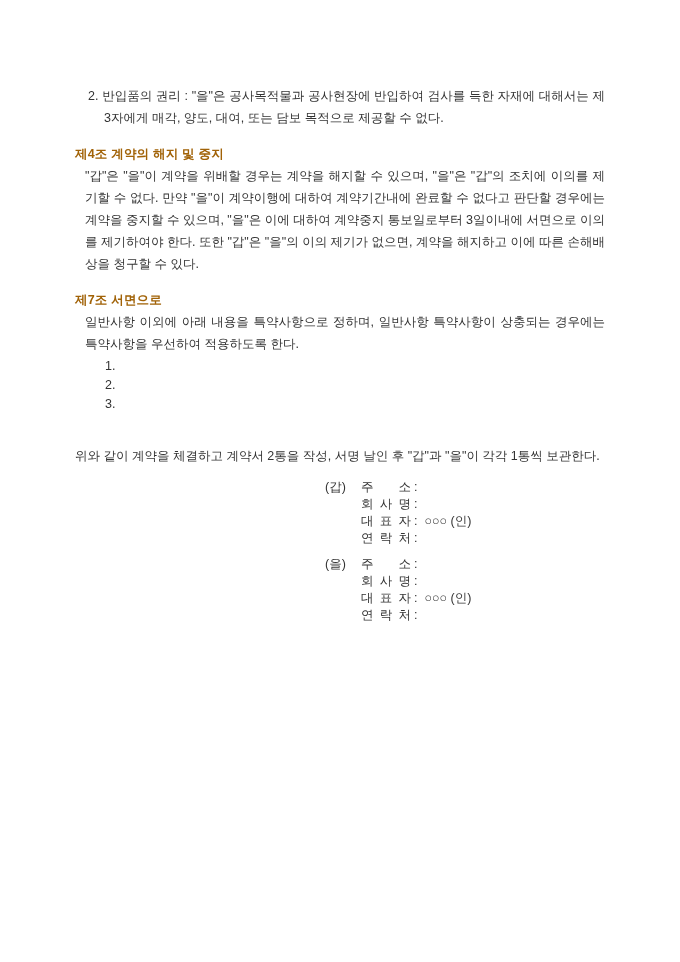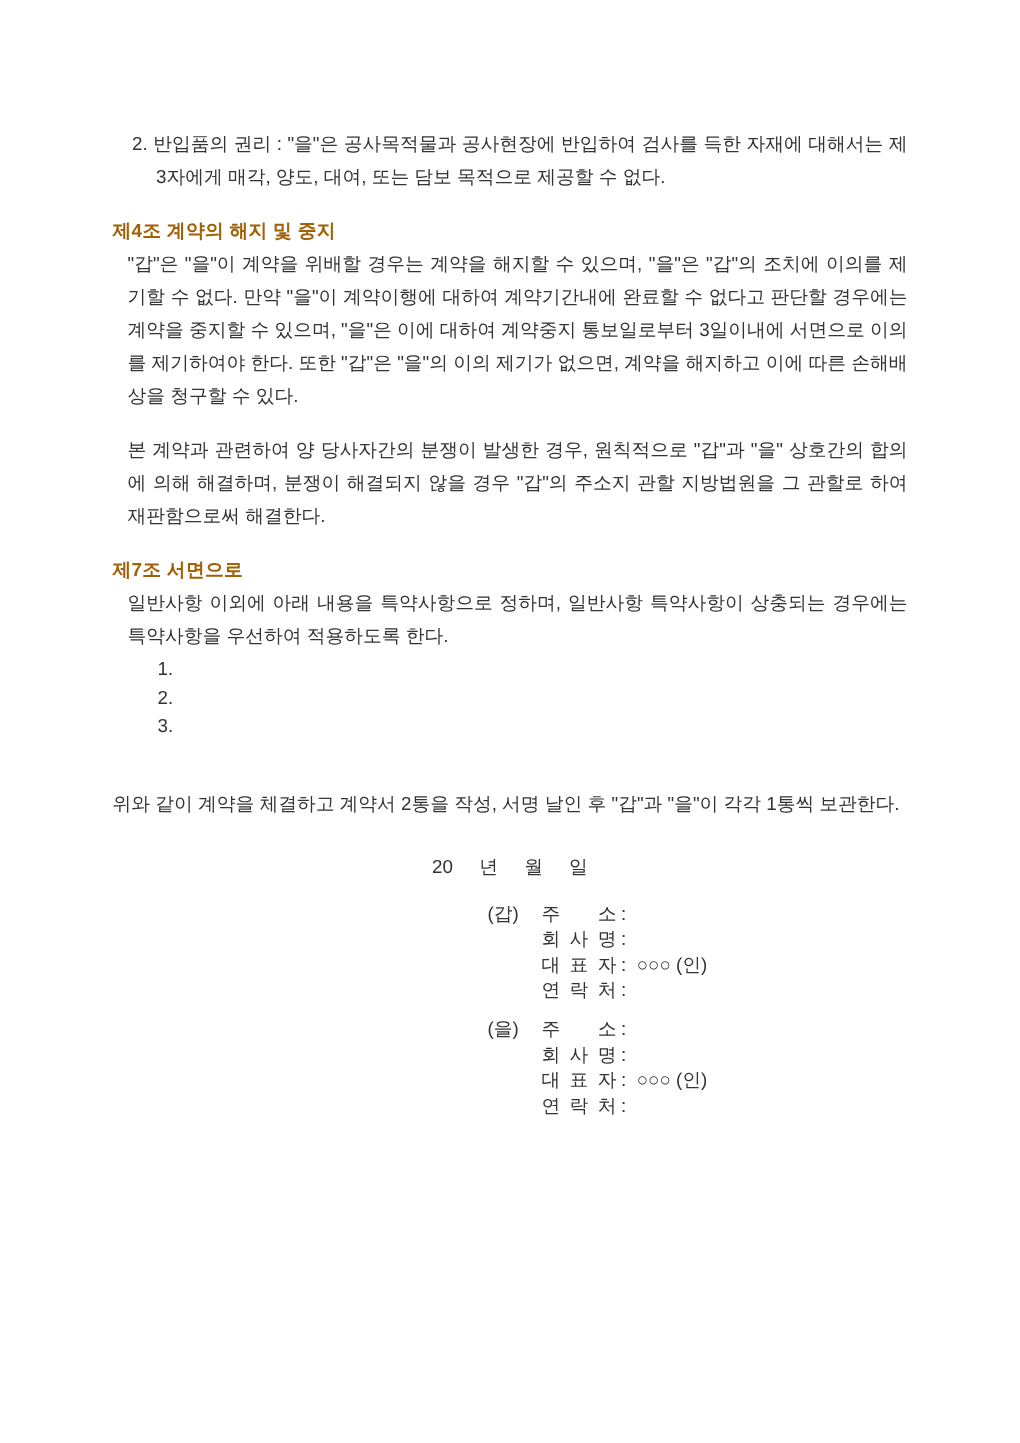--- a/index.html
+++ b/index.html
@@ -64,36 +64,34 @@
 
   <p class="hanging-item"><span>2.</span> <span>반입품의 권리 : "을"은 공사목적물과 공사현장에 반입하여 검사를 득한 자재에 대해서는 제3자에게 매각, 양도, 대여, 또는 담보 목적으로 제공할 수 없다.</span></p>
 
   <div class="section">
     <div class="section-title">제4조 계약의 해지 및 중지</div>
     <div class="section-body">"갑"은 "을"이 계약을 위배할 경우는 계약을 해지할 수 있으며, "을"은 "갑"의 조치에 이의를 제기할 수 없다. 만약 "을"이 계약이행에 대하여 계약기간내에 완료할 수 없다고 판단할 경우에는 계약을 중지할 수 있으며, "을"은 이에 대하여 계약중지 통보일로부터 3일이내에 서면으로 이의를 제기하여야 한다. 또한 "갑"은 "을"의 이의 제기가 없으면, 계약을 해지하고 이에 따른 손해배상을 청구할 수 있다.</div>
   </div>
 
 
   <div class="section">
-    <div class="section-body">본 계약과 관련하여 양 당사자간의 분쟁이 발생한 경우, 원칙적으로 "갑"과 "을" 상호간의 합의에 의해 해결하며, 분쟁이 해결되지 않을 경우 "갑"의 주소지 관할 지방법원을 그 관할로 하여 재판함으로써 해결한다.</div>
   </div>
 
   <div class="section">
     <div class="section-title">제7조 서면으로</div>
     <div class="section-body">일반사항 이외에 아래 내용을 특약사항으로 정하며, 일반사항 특약사항이 상충되는 경우에는 특약사항을 우선하여 적용하도록 한다.</div>
     <div class="special-list">
       <div>1.</div>
       <div>2.</div>
       <div>3.</div>
     </div>
   </div>
 
   <div class="closing">위와 같이 계약을 체결하고 계약서 2통을 작성, 서명 날인 후 "갑"과 "을"이 각각 1통씩 보관한다.</div>
 
-  <div class="date-line">20 년 월 일</div>
 
   <div class="sig-area">
 
     <div class="sig-block">
       <div class="sig-row">
         <span class="party-cell">(갑)</span><span class="sig-label">주 소</span><span class="sig-colon">:</span><span class="sig-value"></span>
       </div>
       <div class="sig-row">
         <span class="party-cell"></span><span class="sig-label">회 사 명</span><span class="sig-colon">:</span><span class="sig-value"></span>
       </div>

